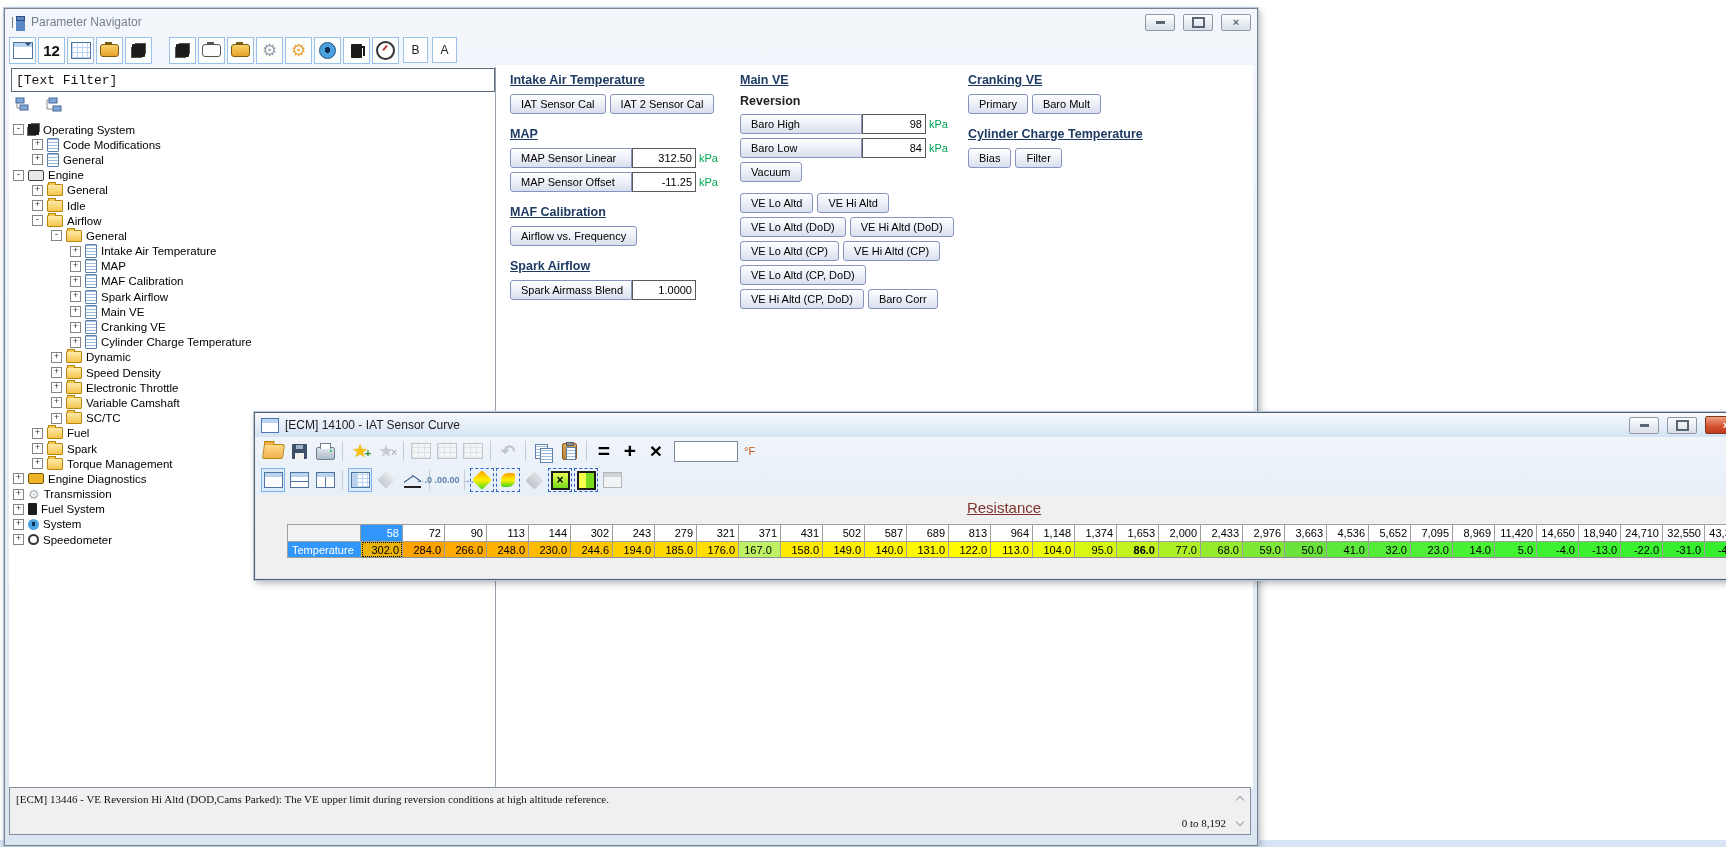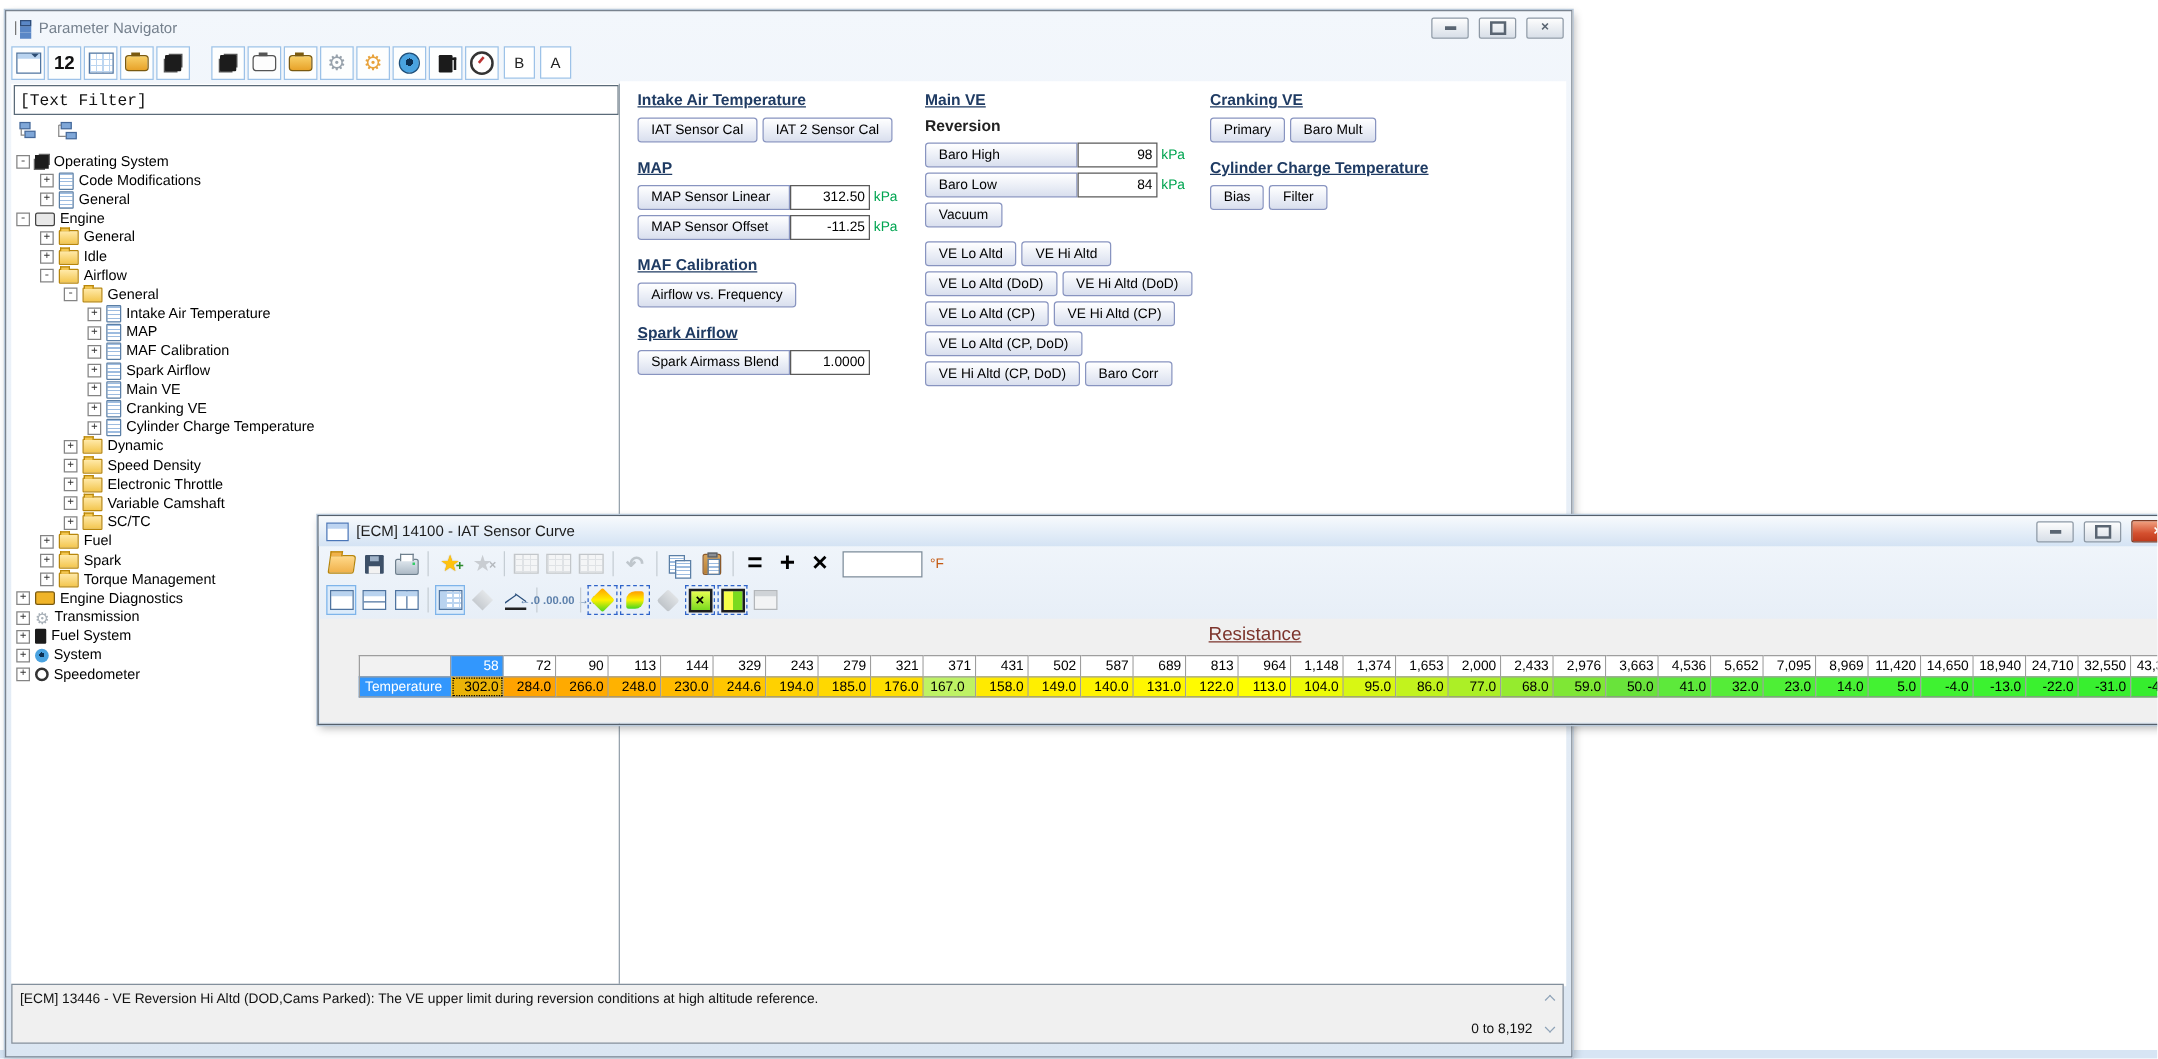--- a/index.html
+++ b/index.html
@@ -81,21 +81,21 @@
   .phead{font-size:12.5px;font-weight:bold;color:#1f3b63;text-decoration:underline;margin-bottom:7px;}
   .psub{font-size:12.5px;font-weight:bold;color:#222;margin:2px 0 6px;}
   .prow{display:flex;align-items:center;margin-bottom:4px;}
   .prow.gap{margin-top:11px;}
   .pbtn{height:20px;box-sizing:border-box;padding:3px 10px 0;font-size:11px;color:#000;text-align:center;background:linear-gradient(#ffffff,#eef1f8 45%,#d9dfee);border:1px solid #8894c0;border-radius:3px;margin-right:4px;white-space:nowrap;}
   .pbtn.plabel{width:122px;text-align:left;margin-right:0;border-radius:3px 0 0 3px;}
   .vbox{width:64px;height:20px;box-sizing:border-box;border:1px solid #5a5a5a;background:#fff;font-size:11px;text-align:right;padding:3px 3px 0;}
   .unit{font-size:11px;color:#00a551;margin-left:3px;}
 
   
-  #nv-status{position:absolute;left:4px;right:6px;bottom:10px;height:46px;border:1px solid #828f9c;background:#f0f0f0;font-size:11px;color:#111;}
+  #nv-status{position:absolute;left:4px;right:6px;bottom:10px;height:46px;border:1px solid #828f9c;background:#f0f0f0;font-size:11px;color:#111;font-family:Liberation Serif, serif;}
   #status-desc{position:absolute;left:6px;top:5px;right:24px;}
   #status-range{position:absolute;right:24px;bottom:5px;font-size:11px;color:#111;}
   .chev{position:absolute;right:5px;width:10px;height:10px;}
   .chev::before{content:'';position:absolute;left:2px;top:3px;width:5px;height:5px;border-left:1px solid #8fa3b8;border-top:1px solid #8fa3b8;}
   .chev.up{top:6px;}  .chev.up::before{transform:rotate(45deg);}
   .chev.down{bottom:6px;} .chev.down::before{transform:rotate(225deg);top:1px;}
 
   
   #ecm-window{left:222px;top:412px;width:1498px;height:166px;z-index:2;border-color:#55606c;margin-left:32px;}
   #ecm-window .titlebar{height:24px;background:linear-gradient(#f7fafd,#d4e3f4);}
@@ -612,21 +612,21 @@
     <div id="ecm-body">
       <div id="axis-title">Resistance</div>
       <div id="curve-table">
         <div class="trow">
           <span class="hcell corner"></span>
         <span class="hcell selh">58</span>
             <span class="hcell">72</span>
             <span class="hcell">90</span>
             <span class="hcell">113</span>
             <span class="hcell">144</span>
-            <span class="hcell">329</span>
+            <span class="hcell">302</span>
             <span class="hcell">243</span>
             <span class="hcell">279</span>
             <span class="hcell">321</span>
             <span class="hcell">371</span>
             <span class="hcell">431</span>
             <span class="hcell">502</span>
             <span class="hcell">587</span>
             <span class="hcell">689</span>
             <span class="hcell">813</span>
             <span class="hcell">964</span>
@@ -661,21 +661,21 @@
             <span class="tcell" style="background: rgb(255, 222, 0);">176.0</span>
             <span class="tcell" style="background: #bef264; text-align: center;">167.0</span>
             <span class="tcell" style="background: rgb(255, 234, 0);">158.0</span>
             <span class="tcell" style="background: rgb(255, 239, 0);">149.0</span>
             <span class="tcell" style="background: rgb(255, 243, 0);">140.0</span>
             <span class="tcell" style="background: rgb(255, 247, 0);">131.0</span>
             <span class="tcell" style="background: rgb(255, 251, 0);">122.0</span>
             <span class="tcell" style="background: rgb(254, 255, 0);">113.0</span>
             <span class="tcell" style="background: rgb(237, 251, 7);">104.0</span>
             <span class="tcell" style="background: rgb(216, 247, 19);">95.0</span>
-            <span class="tcell" style="background: rgb(194, 243, 29);">86.0</span>
+            <span class="tcell" style="background: rgb(194, 243, 29); font-weight: bold;">86.0</span>
             <span class="tcell" style="background: rgb(172, 239, 38);">77.0</span>
             <span class="tcell" style="background: rgb(149, 235, 46);">68.0</span>
             <span class="tcell" style="background: rgb(127, 231, 53);">59.0</span>
             <span class="tcell" style="background: rgb(105, 227, 59);">50.0</span>
             <span class="tcell" style="background: rgb(93, 233, 59);">41.0</span>
             <span class="tcell" style="background: rgb(85, 236, 56);">32.0</span>
             <span class="tcell" style="background: rgb(78, 239, 54);">23.0</span>
             <span class="tcell" style="background: rgb(72, 241, 52);">14.0</span>
             <span class="tcell" style="background: rgb(67, 242, 50);">5.0</span>
             <span class="tcell" style="background: rgb(63, 242, 49);">-4.0</span>

